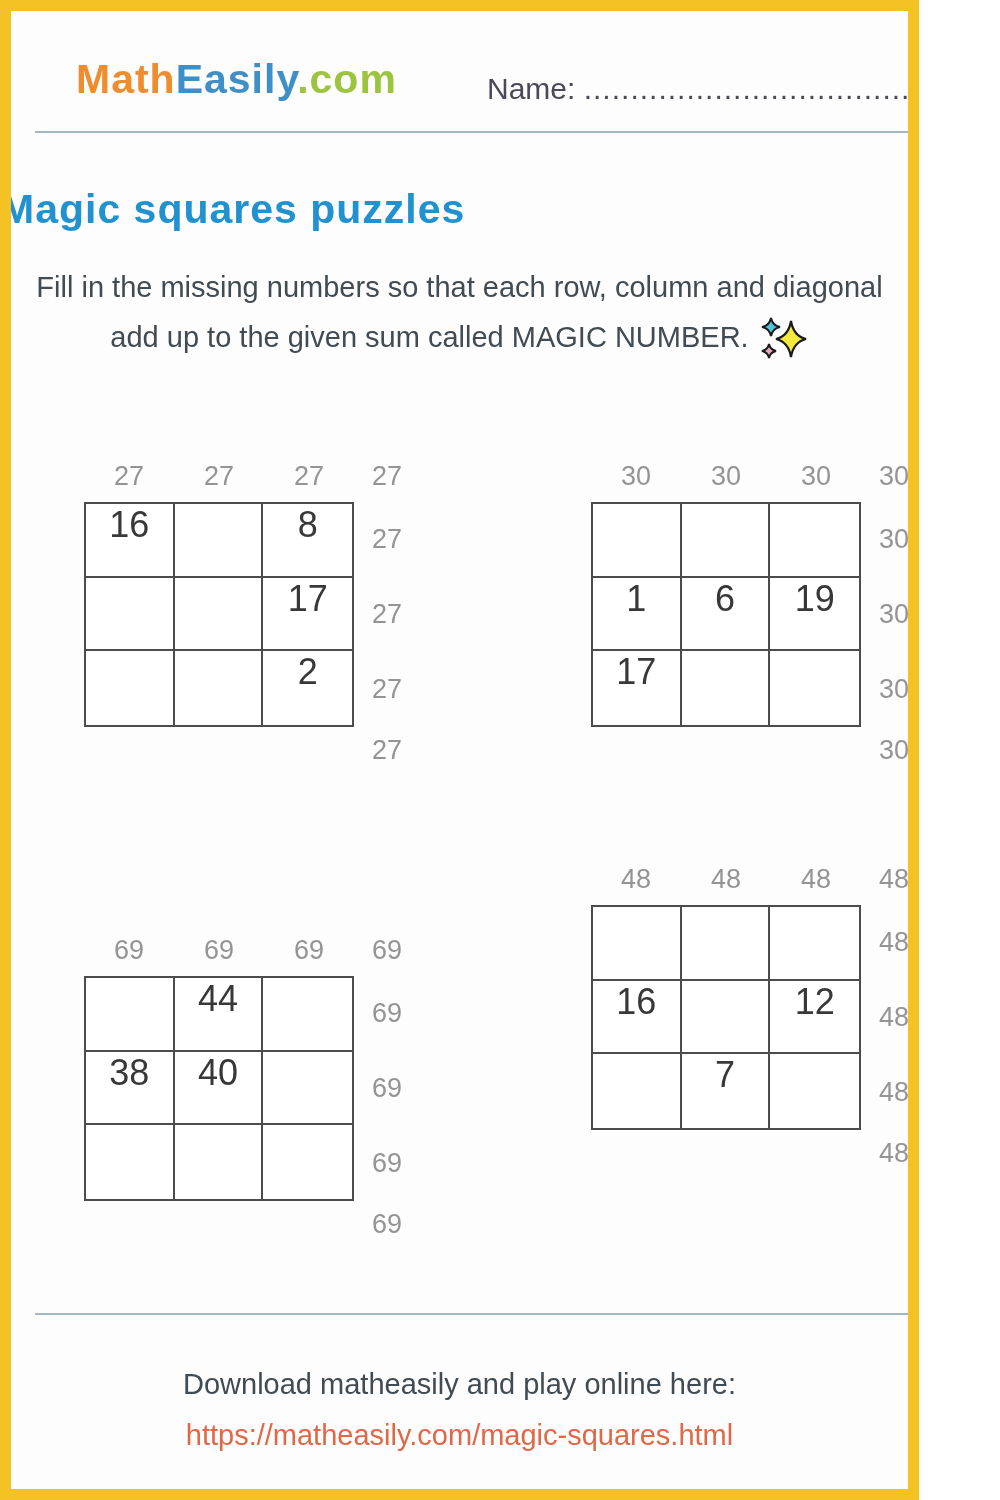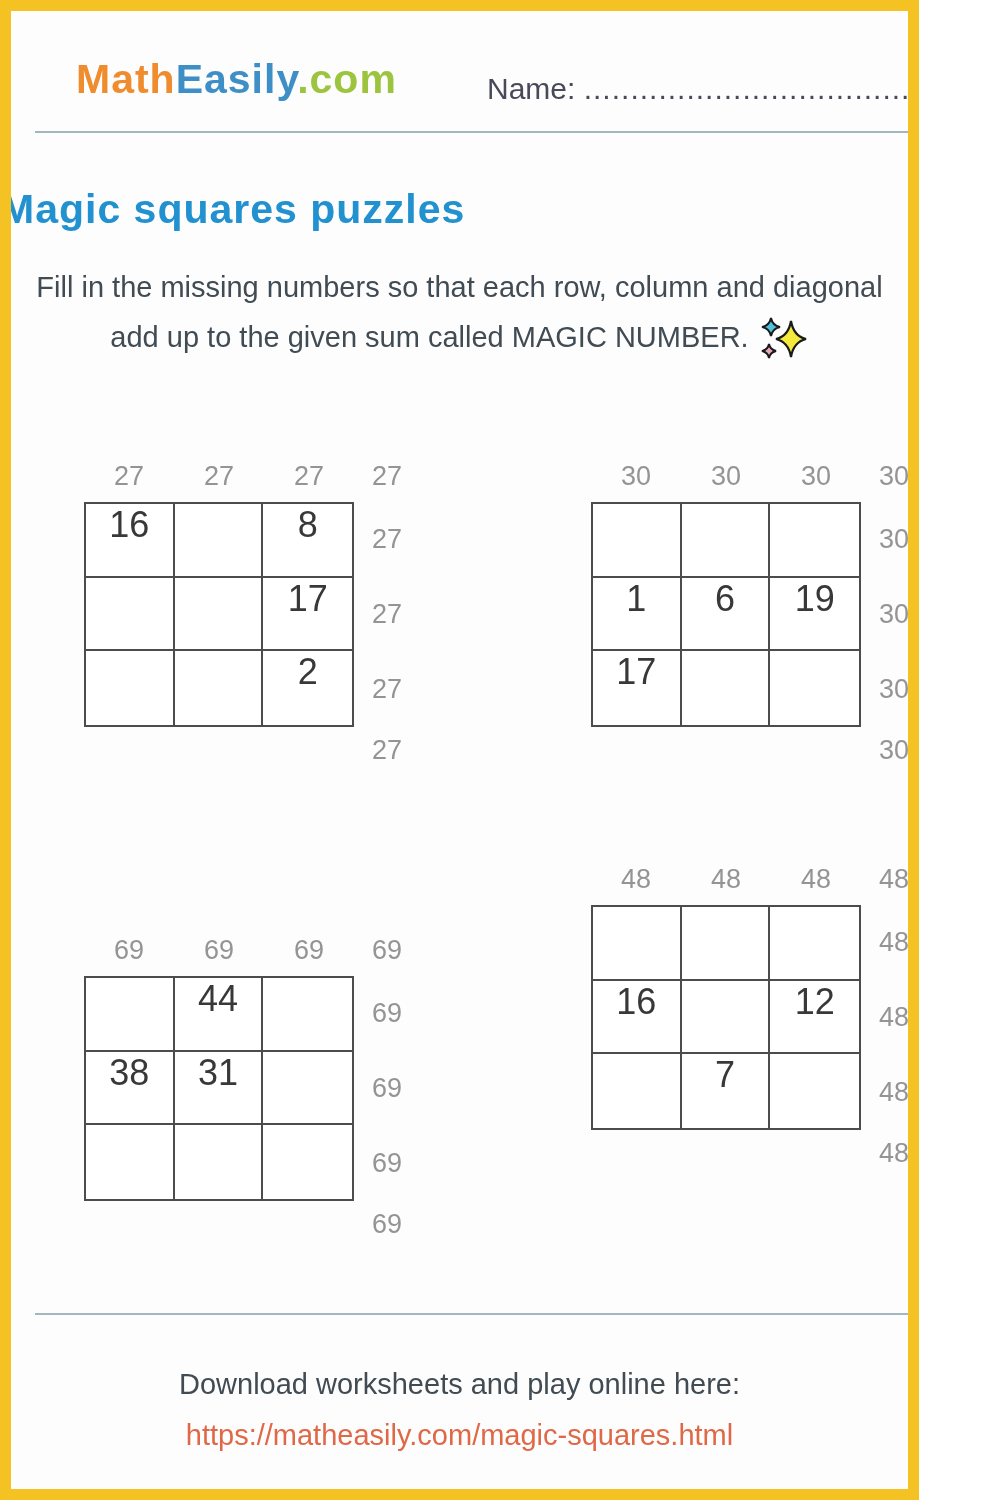--- a/index.html
+++ b/index.html
@@ -189,21 +189,21 @@
             <div class="cell">
               <span class="num">44</span>
             </div>
             <div class="cell">
               <span class="num"></span>
             </div>
             <div class="cell">
               <span class="num">38</span>
             </div>
             <div class="cell">
-              <span class="num">31</span>
+              <span class="num">40</span>
             </div>
             <div class="cell">
               <span class="num"></span>
             </div>
             <div class="cell">
               <span class="num"></span>
             </div>
             <div class="cell">
               <span class="num"></span>
             </div>
@@ -261,15 +261,15 @@
             <span class="sum row">48</span>
           </div>
         </div>
         <div class="sums-bottom">
           <span class="sum corner">48</span>
         </div>
       </div>
     </div>
 
   <div class="divider d2"></div>
-  <div class="footer-text">Download worksheets and play online here:</div>
+  <div class="footer-text">Download matheasily and play online here:</div>
   <a class="footer-link" href="#">https://matheasily.com/magic-squares.html</a>
 </div>
 
 </body></html>

